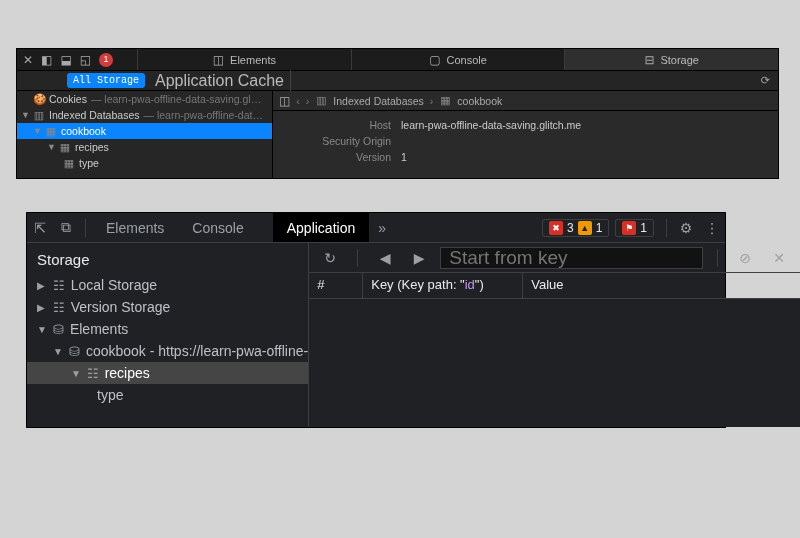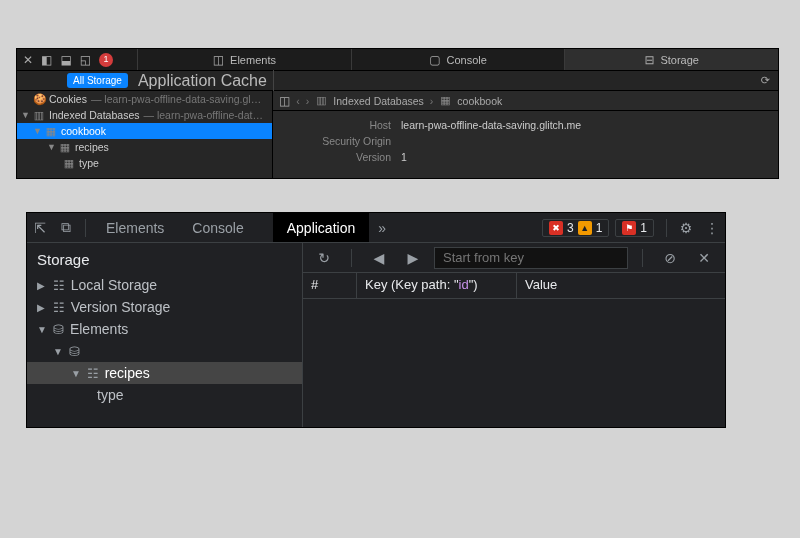--- a/index.html
+++ b/index.html
@@ -8,21 +8,21 @@
 
 .safari { position:absolute; left:16px; top:48px; width:763px; height:131px; border:1px solid #000; }
 .safari-tabs { display:flex; height:22px; background:#1c1c1c; border-bottom:1px solid #000; }
 .safari-tab { flex:1; display:flex; align-items:center; justify-content:center; gap:6px; border-left:1px solid #3a3a3a; color:#bbb; font-size:11px; }
 .safari-tab:first-child { border-left:0; }
 .safari-tab.icons { flex:0 0 120px; justify-content:flex-start; padding-left:6px; gap:8px; }
 .safari-tab.active { background:#2f2f2f; }
 .dot-err { width:14px; height:14px; background:#d43c3c; border-radius:50%; display:inline-flex; align-items:center; justify-content:center; color:#fff; font-size:9px; line-height:1; }
 .glyph { color:#aaa; font-size:12px; }
 .safari-filter { display:flex; height:20px; background:#252525; border-bottom:1px solid #000; align-items:center; }
-.pill { background:#0a84ff; color:#fff; border-radius:3px; padding:2px 6px; font-size:10px; margin:0 4px 0 50px; }
+.pill { background:#0a84ff; color:#fff; border-radius:3px; padding:2px 6px; font-size:10px; margin:0 4px 0 50px;font-family:Liberation Mono, monospace; }
 .fbtn { color:#bbb; font-size:16px; padding:2px 6px; border-right:1px solid #444; }
 .refresh { margin-left:auto; margin-right:8px; color:#aaa; }
 .safari-body { display:flex; height:calc(100% - 42px); }
 .safari-side { width:256px; border-right:1px solid #000; background:#262626; }
 .srow { display:flex; align-items:center; height:16px; padding-left:4px; color:#888; font-size:10.5px; gap:4px; white-space:nowrap; overflow:hidden; }
 .srow .name { color:#ccc; }
 .srow .dom  { color:#777; }
 .srow.selected { background:#0a84ff; color:#fff; }
 .srow.selected .name, .srow.selected .dom { color:#fff; }
 .tri { display:inline-block; width:8px; text-align:center; color:#888; font-size:9px; }
@@ -48,21 +48,21 @@
 .cbody { display:flex; height:calc(100% - 30px); }
 .cside { width:334px; border-right:1px solid #3c4043; padding-top:6px; }
 .cside-h { font-size:15px; color:#e8eaed; padding:2px 10px 6px 10px; }
 .crow { display:flex; align-items:center; height:22px; font-size:14px; color:#bdc1c6; white-space:nowrap; overflow:hidden; padding-left:10px; gap:6px; }
 .crow.sel { background:#454545; color:#fff; }
 .ctri { color:#9aa0a6; font-size:10px; width:10px; display:inline-block; }
 .csi { color:#9aa0a6; font-size:13px; }
 .cind1 { padding-left:26px; } .cind2 { padding-left:44px; } .cind3 { padding-left:70px; }
 .cmain { flex:1; display:flex; flex-direction:column; }
 .cmrow1 { display:flex; align-items:center; height:30px; border-bottom:1px solid #3c4043; padding:0 8px; gap:8px; }
-.cin { flex:1; background:#121212; border:1px solid #3c4043; height:22px; color:#9aa0a6; padding:0 8px; font-size:13px; }
+.cin { flex:1; background:#121212; border:1px solid #3c4043; height:22px; color:#9aa0a6; padding:0 8px; font-size:19px; }
 .chead { display:flex; height:26px; border-bottom:1px solid #3c4043; color:#e8eaed; font-size:13px; }
 .chead > div { padding:4px 8px; border-right:1px solid #3c4043; }
 .colnum { width:54px; } .colkey { width:160px; } .colval { flex:1; border-right:0!important; }
 .keypath { color:#c792ea; }
 .cgrid { flex:1; background:#202124; }
 </style>
 </head>
 <body>
 
 <div class="panel safari">
@@ -193,20 +193,21 @@
         <span>Version Storage</span>
       </div>
       <div class="crow">
         <span class="ctri">▼</span>
         <span class="csi">⛁</span>
         <span>Elements</span>
       </div>
       <div class="crow cind1">
         <span class="ctri">▼</span>
         <span class="csi">⛁</span>
+        <span>cookbook - https://learn-pwa-offline-</span>
       </div>
       <div class="crow cind2 sel">
         <span class="ctri">▼</span>
         <span class="csi">☷</span>
         <span>recipes</span>
       </div>
       <div class="crow cind3">
         <span>type</span>
       </div>
     </div>

